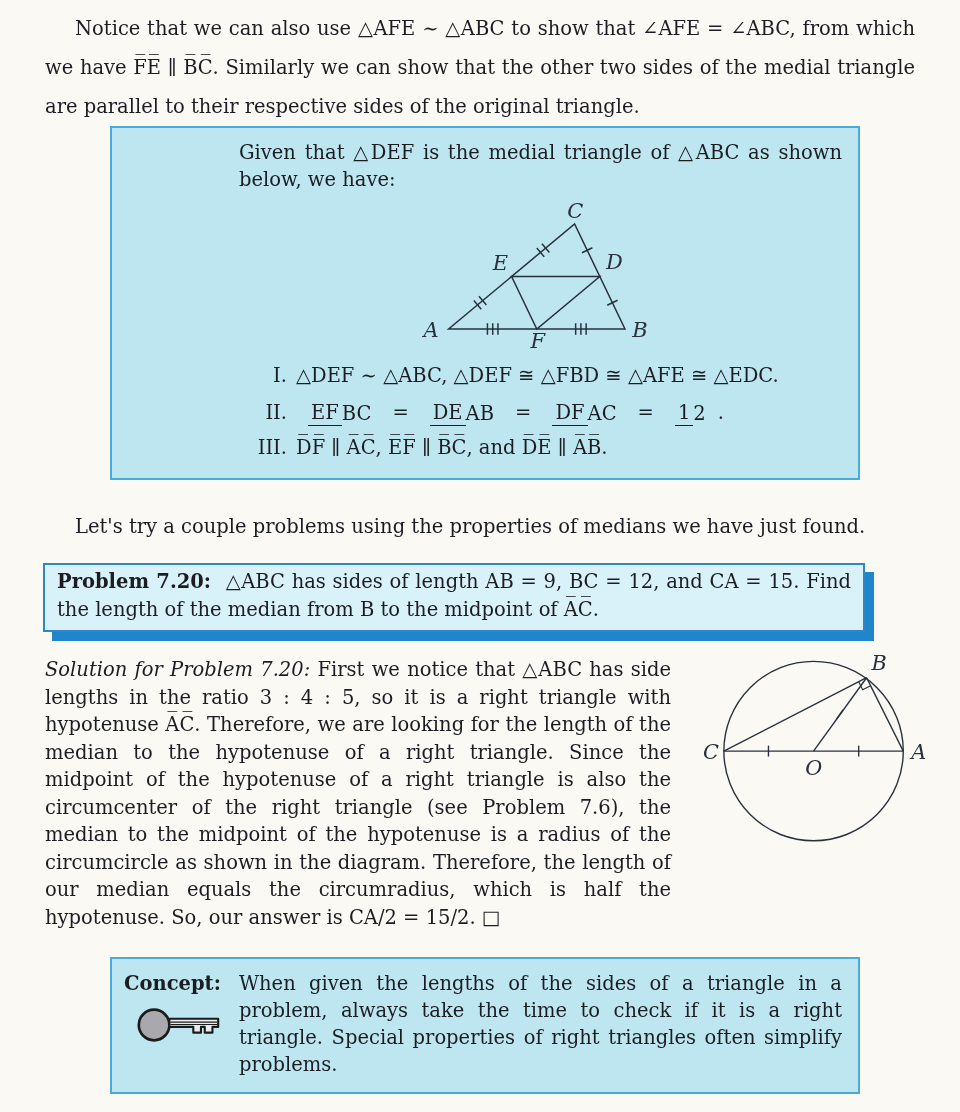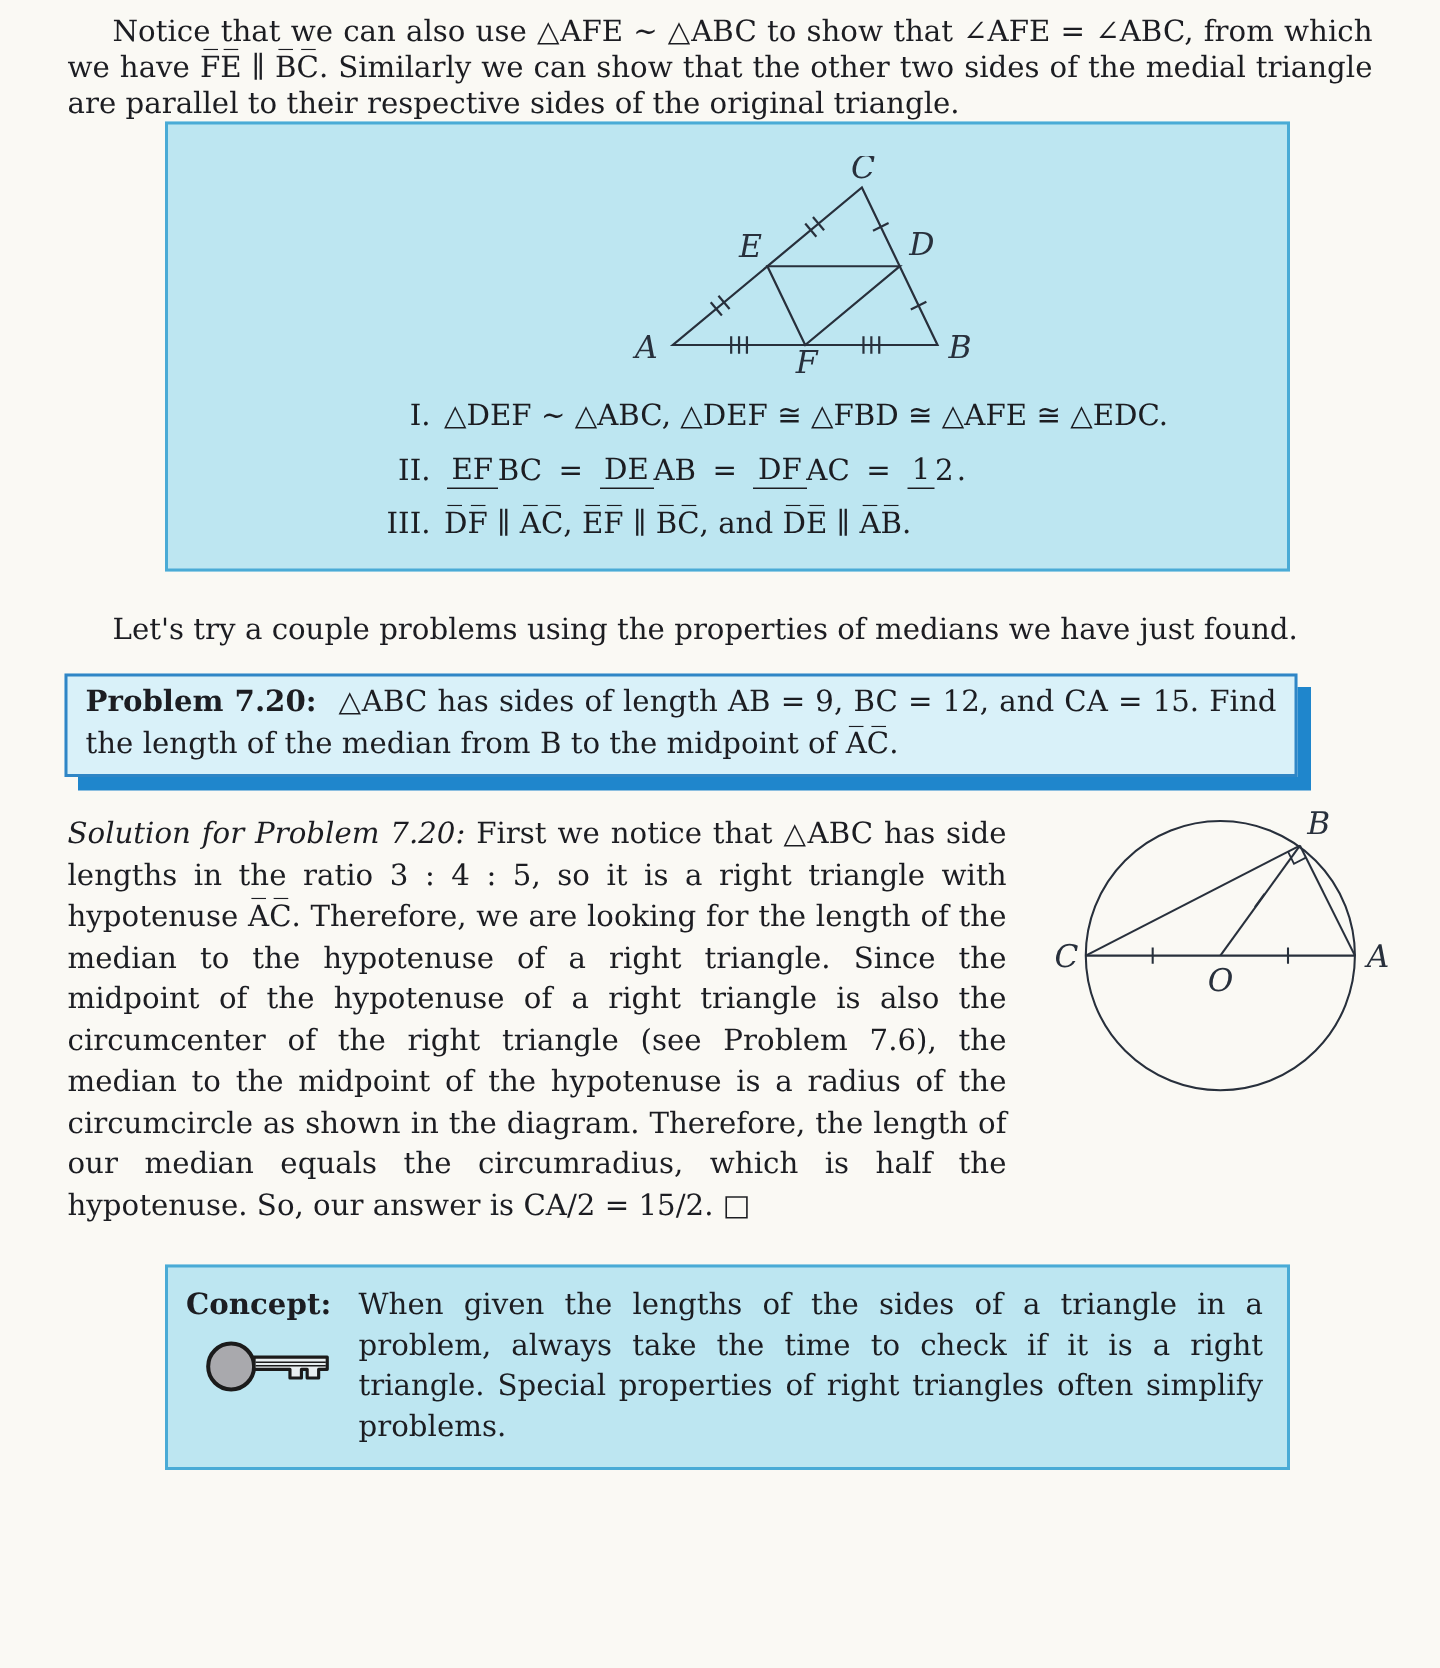--- a/index.html
+++ b/index.html
@@ -12,40 +12,40 @@
     --ink:#1c1d22;
     --diagram-ink:#28303c;
   }
   html,body{margin:0;padding:0;}
   body{
     width:960px;height:1112px;background:var(--page-bg);
     font-family:"DejaVu Serif","DejaVu Sans",serif;color:var(--ink);
   }
   .page{position:relative;width:960px;height:1112px;overflow:hidden;}
 
-  .body-text{font-size:19.5px;line-height:24px;}
+  .body-text{font-size:19.5px;line-height:39px;}
 
   .intro{margin:0 45px;padding-top:9px;text-align:justify;text-indent:30px;}
 
   
   .callout{
     box-sizing:border-box;position:relative;margin-left:110px;width:750px;
     background:var(--callout-bg);border:2px solid var(--callout-border);
     padding:11px 16px 14px 127px;font-size:19.5px;line-height:27px;
   }
   .callout-head{position:absolute;left:10px;top:11px;width:112px;}
   .callout-label{font-weight:bold;display:block;padding-left:2px;}
   .callout-head svg{display:block;margin:5px auto 0;}
   .callout-intro{text-align:justify;margin:0;}
 
   .fig-tri{width:252px;margin:10px auto 12px;display:block;}
 
   .stmt{margin:3px 0;}
   .stmt-label{display:inline-block;width:48px;text-align:right;margin-right:9px;}
-  .stmt-flex{display:flex;align-items:center;margin:10px 0 8px;}
+  .stmt-flex{display:flex;align-items:flex-end;margin:10px 0 8px;gap:10px;}
   .stmt-flex .stmt-label{flex:0 0 48px;}
   .frac{display:inline-flex;flex-direction:row;align-items:center;line-height:1.2;margin:0 2px;}
   .frac .num{padding:0 3px 1px;border-bottom:1.7px solid var(--ink);}
   .frac .den{padding-top:1px;}
   .eq{margin:0 9px;}
   .together{margin:17px 0 2px;}
   .together b{font-weight:bold;}
 
   .lets-try{margin:27px 45px 0;text-indent:30px;}
 
@@ -67,20 +67,21 @@
   svg text{font-family:"DejaVu Serif","DejaVu Sans",serif;font-style:italic;fill:var(--diagram-ink);}
 </style>
 </head>
 <body>
 
 <div class="page">
 
   <p class="intro body-text">Notice that we can also use △AFE ∼ △ABC to show that ∠AFE = ∠ABC, from which we have F̅E̅ ∥ B̅C̅. Similarly we can show that the other two sides of the medial triangle are parallel to their respective sides of the original triangle.</p>
 
   <div class="callout">
+    <p class="callout-intro">Given that △DEF is the medial triangle of △ABC as shown below, we have:</p>
 
     <svg class="fig-tri" viewBox="0 0 240 140" width="252" height="147">
       <g fill="none" stroke="#28303c" stroke-width="1.4">
         <path d="M32 120 L200 120 L152 20 Z"></path>
         <path d="M92 70 L176 70 L116 120 Z"></path>
 
         <g transform="translate(62,95) rotate(-40)">
             <line x1="-3.2" y1="-5.5" x2="-3.2" y2="5.5"></line>
             <line x1="3.2" y1="-5.5" x2="3.2" y2="5.5"></line>
           </g>

